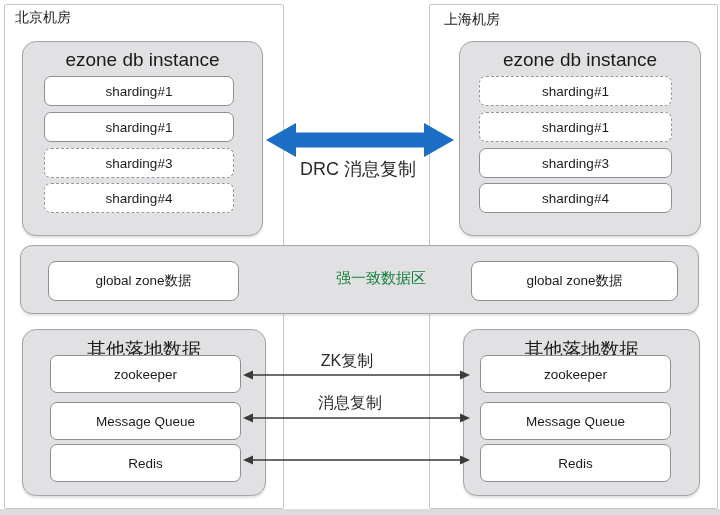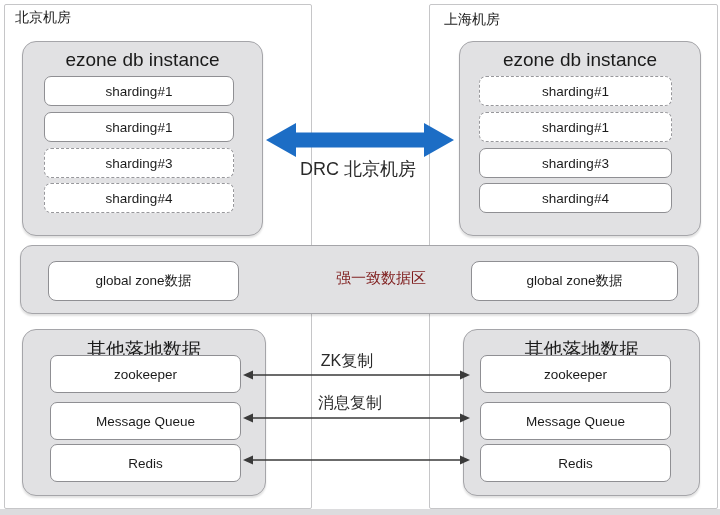--- a/index.html
+++ b/index.html
@@ -1,34 +1,34 @@
 <!DOCTYPE html>
 <html><head>
 <meta charset="utf-8">
 <style>
   html,body{margin:0;padding:0;background:#fff;}
   .canvas{position:relative;width:720px;height:515px;background:#ffffff;overflow:hidden;
           font-family:"Liberation Sans","DejaVu Sans",sans-serif;color:#1d1d1d;}
   .dc{position:absolute;top:4px;height:503px;background:#ffffff;border:1px solid #c6c6c8;border-radius:2px;z-index:1;}
-  .dc-left{left:4px;width:278px;padding-left:28px;}
+  .dc-left{left:4px;width:278px;}
   .dc-right{left:429px;width:287px;}
   .dc-title{position:absolute;font-size:14px;color:#1b1b1b;}
   .panel{position:absolute;background:#e1e1e3;border:1px solid #a5a5a9;border-radius:14px;
          box-shadow:0 2px 2px rgba(0,0,0,0.12);}
   .panel-title{position:absolute;top:7px;left:0;right:0;text-align:center;font-size:19px;color:#1b1b1b;}
   .wbox{position:absolute;background:#ffffff;border:1px solid #8f8f93;border-radius:7px;
         display:flex;align-items:center;justify-content:center;font-size:13.5px;color:#1b1b1b;}
   .wbox.dashed{border:1px dashed #97979b;}
   .ezone-shard{left:21px;width:188px;height:28px;}
   .ez-left .ezone-shard{left:21px;width:188px;}
   .ez-right .ezone-shard{left:19px;width:191px;}
   .band{position:absolute;left:20px;top:245px;width:677px;height:67px;background:#e1e1e3;
         border:1px solid #a5a5a9;border-radius:12px;z-index:3;box-shadow:0 2px 2px rgba(0,0,0,0.12);}
   .gz{top:15px;height:38px;border-radius:8px;}
-  .band-label{position:absolute;left:290px;top:23px;width:140px;text-align:center;font-size:15px;color:#7f1d1d;}
+  .band-label{position:absolute;left:290px;top:23px;width:140px;text-align:center;font-size:15px;color:#15803d;}
   .mid-label{position:absolute;text-align:center;color:#2a2a2a;z-index:4;}
   .lbl-db{left:270px;top:100px;width:180px;font-size:18px;}
   .lbl-drc{left:268px;top:157px;width:180px;font-size:18px;}
   .lbl-link{width:150px;font-size:16px;}
   .lbl-zk{left:272px;top:351px;}
   .lbl-msg{left:275px;top:393px;}
   .lbl-action{left:277px;top:428px;}
   .arrow-svg{position:absolute;z-index:4;display:block;}
   .blue-arrow{left:266px;top:122px;}
   .thin-1{left:243px;top:369px;}
@@ -81,21 +81,21 @@
 
   <div class="band">
     <div class="wbox gz" style="left:27px;width:189px;">global zone数据</div>
     <div class="band-label">强一致数据区</div>
     <div class="wbox gz" style="left:450px;width:205px;">global zone数据</div>
   </div>
 
   <svg class="arrow-svg blue-arrow" width="188" height="36" viewBox="0 0 188 36">
     <polygon points="0,18 30,1 30,10.5 158,10.5 158,1 188,18 158,35 158,25.5 30,25.5 30,35" fill="#1c6dc5"></polygon>
   </svg>
-  <div class="mid-label lbl-drc">DRC 北京机房</div>
+  <div class="mid-label lbl-drc">DRC 消息复制</div>
 
   <div class="mid-label lbl-link lbl-zk">ZK复制</div>
   <svg class="arrow-svg thin-1" width="227" height="12" viewBox="0 0 227 12">
     <line x1="9" y1="6" x2="218" y2="6" stroke="#3a3a3a" stroke-width="1.6"></line>
     <polygon points="0,6 10,1.5 10,10.5" fill="#3a3a3a"></polygon>
     <polygon points="227,6 217,1.5 217,10.5" fill="#3a3a3a"></polygon>
   </svg>
 
   <div class="mid-label lbl-link lbl-msg">消息复制</div>
   <svg class="arrow-svg thin-2" width="227" height="12" viewBox="0 0 227 12">

